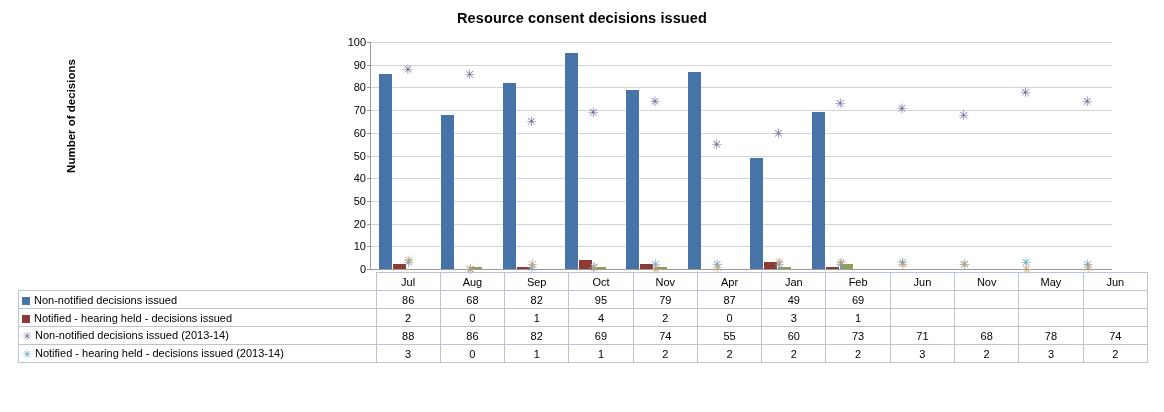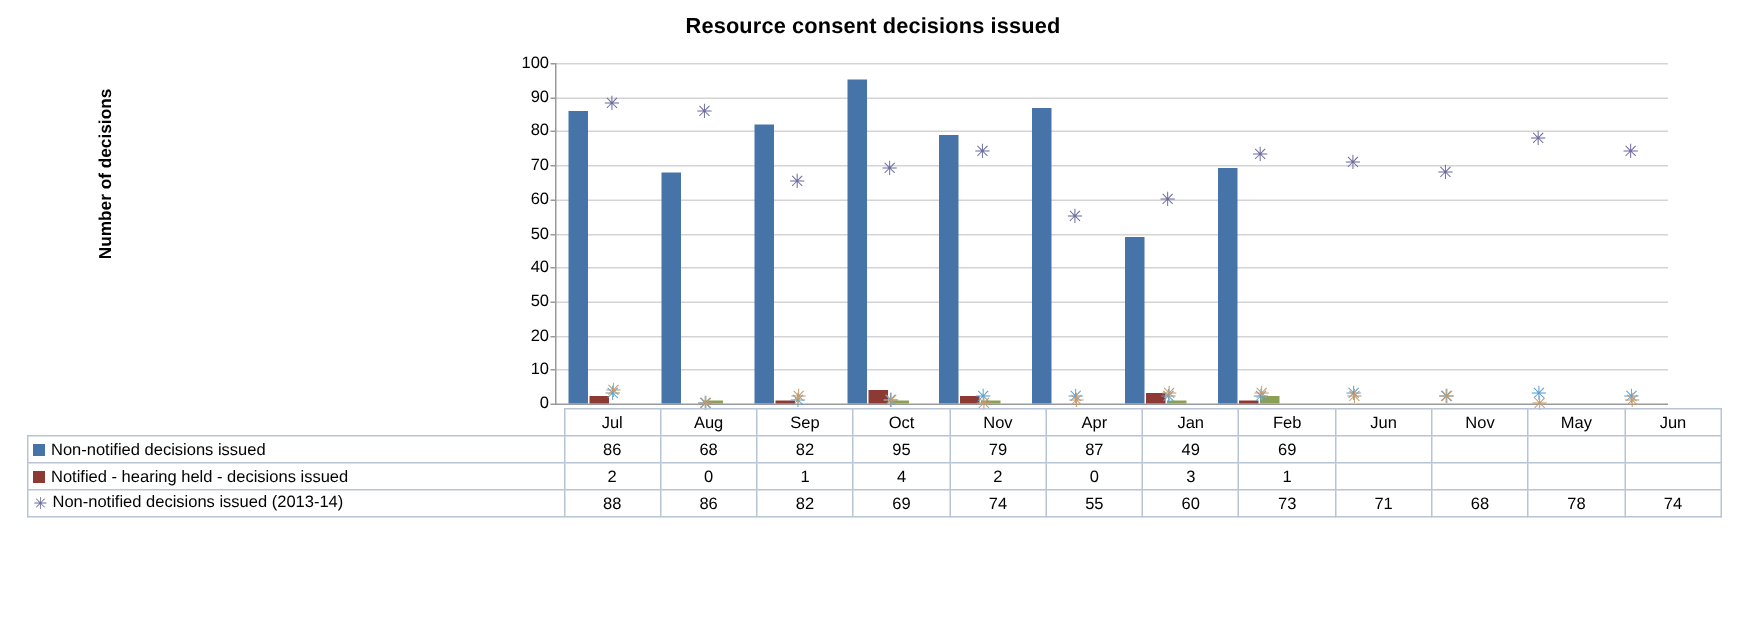--- a/index.html
+++ b/index.html
@@ -320,17 +320,32 @@
             <td>69</td>
             <td>74</td>
             <td>55</td>
             <td>60</td>
             <td>73</td>
             <td>71</td>
             <td>68</td>
             <td>78</td>
             <td>74</td>
           </tr>
+          <tr>
+            <td class="legend"><span class="glyph" style="color: rgb(95, 160, 207);">✳</span><span>Notified - hearing held - decisions issued  (2013-14)</span></td>
+            <td>3</td>
+            <td>0</td>
+            <td>1</td>
+            <td>1</td>
+            <td>2</td>
+            <td>2</td>
+            <td>2</td>
+            <td>2</td>
+            <td>3</td>
+            <td>2</td>
+            <td>3</td>
+            <td>2</td>
+          </tr>
         </tbody>
     </table>
   </div>
 
 </div>
 
 </body></html>

